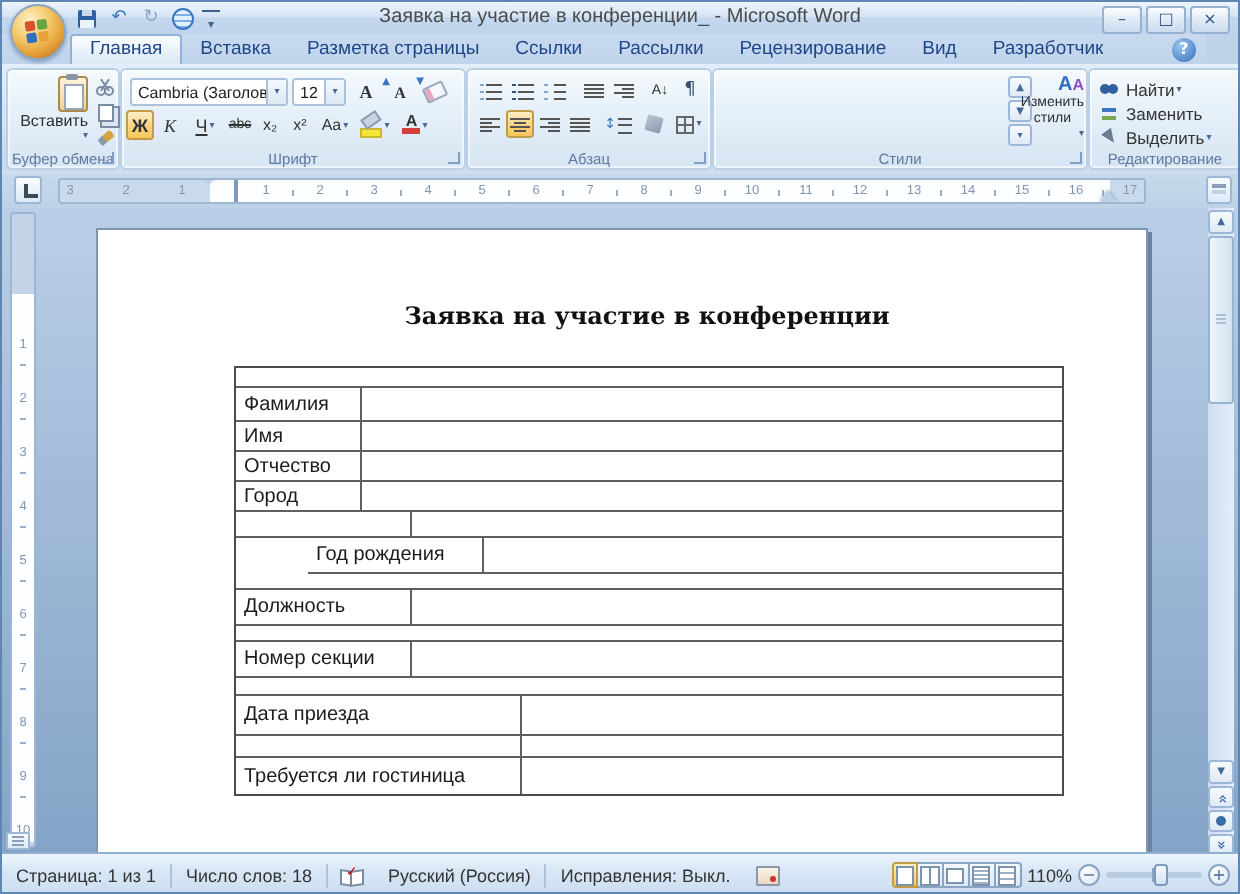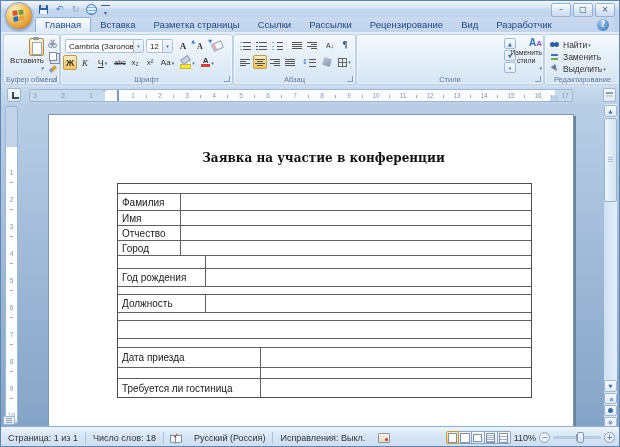--- a/index.html
+++ b/index.html
@@ -25,21 +25,21 @@
   .undo-g{color:#3a76c4;} .redo-g{color:#8fa3bd;}
   .globe-ic{width:9px;height:9px;border-radius:50%;border:1px solid #3a76c4;
     background:repeating-linear-gradient(#dff0ff 0 2px,#7fb0e0 2px 3px);}
   .qat-more{width:9px;height:10px;font-size:6px;color:#41608e;text-align:center;line-height:13px;border-top:1px solid #41608e;margin-top:2px;}
   .win-title{position:absolute;top:2px;left:120px;right:120px;text-align:center;font-size:10px;color:#4a4a4a;white-space:nowrap;}
   .win-controls{position:absolute;right:4px;top:2px;display:flex;gap:2px;}
   .wbtn{width:18px;height:12px;border:1px solid #96b1d2;border-radius:2px;color:#31548a;font-size:8px;
     line-height:11px;text-align:center;background:linear-gradient(#fbfdfe,#dfeaf6 50%,#cadcf0);}
 
   
-  .tabrow{position:absolute;top:16px;left:0;right:5px;height:15px;background:linear-gradient(#c9daf0,#c0d4ec);}
+  .tabrow{position:absolute;top:16px;left:0;right:16px;height:15px;background:linear-gradient(#c9daf0,#c0d4ec);}
   .tabs{position:absolute;left:34px;top:0;display:flex;height:15px;}
   .tab{padding:0 9px;font-size:9.5px;line-height:16px;color:#1e4687;white-space:nowrap;}
   .tab.active{background:linear-gradient(#fdfeff,#ecf3fb 45%,#dde9f6);border:1px solid #8fb2da;border-bottom:none;
     border-radius:2px 2px 0 0;line-height:14px;}
   .help-btn{position:absolute;right:5px;top:2px;width:12px;height:12px;border-radius:50%;color:#fff;
     background:radial-gradient(circle at 35% 30%,#9cc5f0,#3672b9);font-size:8px;font-weight:bold;text-align:center;line-height:12px;}
 
   
   .ribbon{position:absolute;top:31px;left:0;right:0;height:55px;
     background:linear-gradient(#e2eefa,#d2e2f3 55%,#c6d9ed 82%,#cfdef0);border-bottom:1px solid #8eb0d7;}
@@ -246,20 +246,21 @@
       <div class="qat-btn">
           <span class="save-ic"></span>
         </div>
       <div class="qat-btn glyph undo-g">↶</div>
       <div class="qat-btn glyph redo-g">↻</div>
       <div class="qat-btn">
           <span class="globe-ic"></span>
         </div>
       <div class="qat-more glyph">▾</div>
     </div>
+    <div class="win-title">Заявка на участие в конференции_ - Microsoft Word</div>
     <div class="win-controls">
       <div class="wbtn glyph">–</div>
       <div class="wbtn glyph">□</div>
       <div class="wbtn glyph">×</div>
     </div>
   </div>
 
   <div class="office-btn">
     <div class="office-grid">
       <div class="og1"></div>
@@ -600,35 +601,36 @@
             <div class="tcell" style="flex: 1 1 0%;"></div>
           </div>
           <div class="trow" style="height: 15px;">
             <div class="tcell" style="width: 63px;">Город</div>
             <div class="tcell" style="flex: 1 1 0%;"></div>
           </div>
           <div class="trow" style="height: 13px;">
             <div class="tcell" style="width: 88px;"></div>
             <div class="tcell" style="flex: 1 1 0%;"></div>
           </div>
-          <div class="trow" style="height: 18px;">
+          <div class="trow" style="height: 18px; margin-left: 36px;">
             <div class="tcell" style="width: 88px;">Год рождения</div>
             <div class="tcell" style="flex: 1 1 0%;"></div>
           </div>
           <div class="trow" style="height: 8px;">
             <div class="tcell" style="flex: 1 1 0%;"></div>
           </div>
           <div class="trow" style="height: 18px;">
             <div class="tcell" style="width: 88px;">Должность</div>
             <div class="tcell" style="flex: 1 1 0%;"></div>
           </div>
           <div class="trow" style="height: 8px;">
             <div class="tcell" style="flex: 1 1 0%;"></div>
           </div>
           <div class="trow" style="height: 18px;">
+            <div class="tcell" style="width: 88px;">Номер секции</div>
             <div class="tcell" style="flex: 1 1 0%;"></div>
           </div>
           <div class="trow" style="height: 9px;">
             <div class="tcell" style="flex: 1 1 0%;"></div>
           </div>
           <div class="trow" style="height: 20px;">
             <div class="tcell" style="width: 143px;">Дата приезда</div>
             <div class="tcell" style="flex: 1 1 0%;"></div>
           </div>
           <div class="trow" style="height: 11px;">

